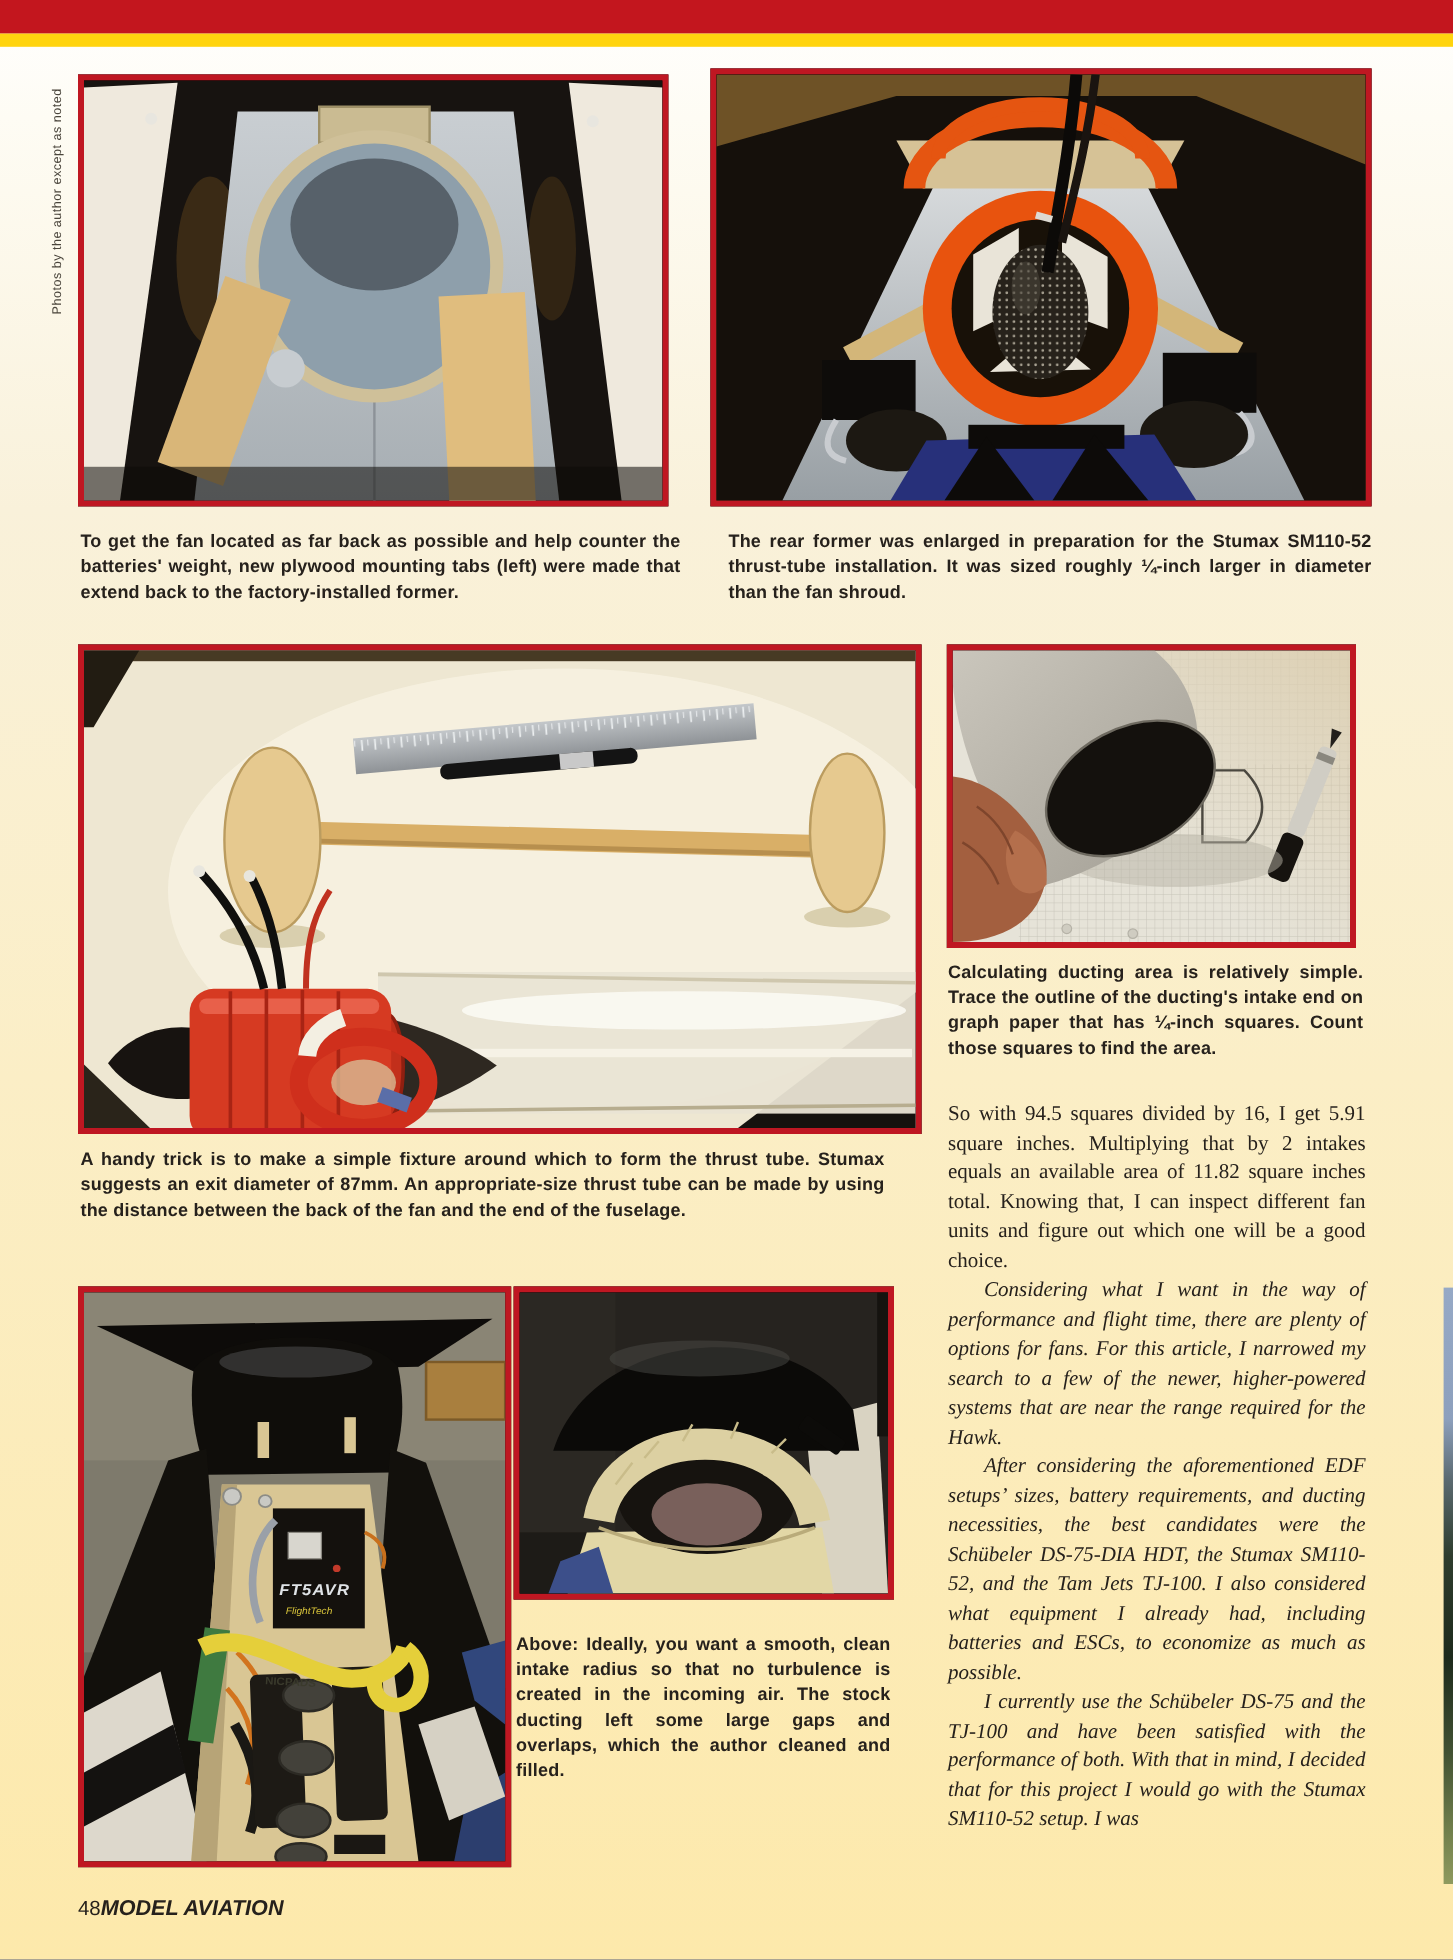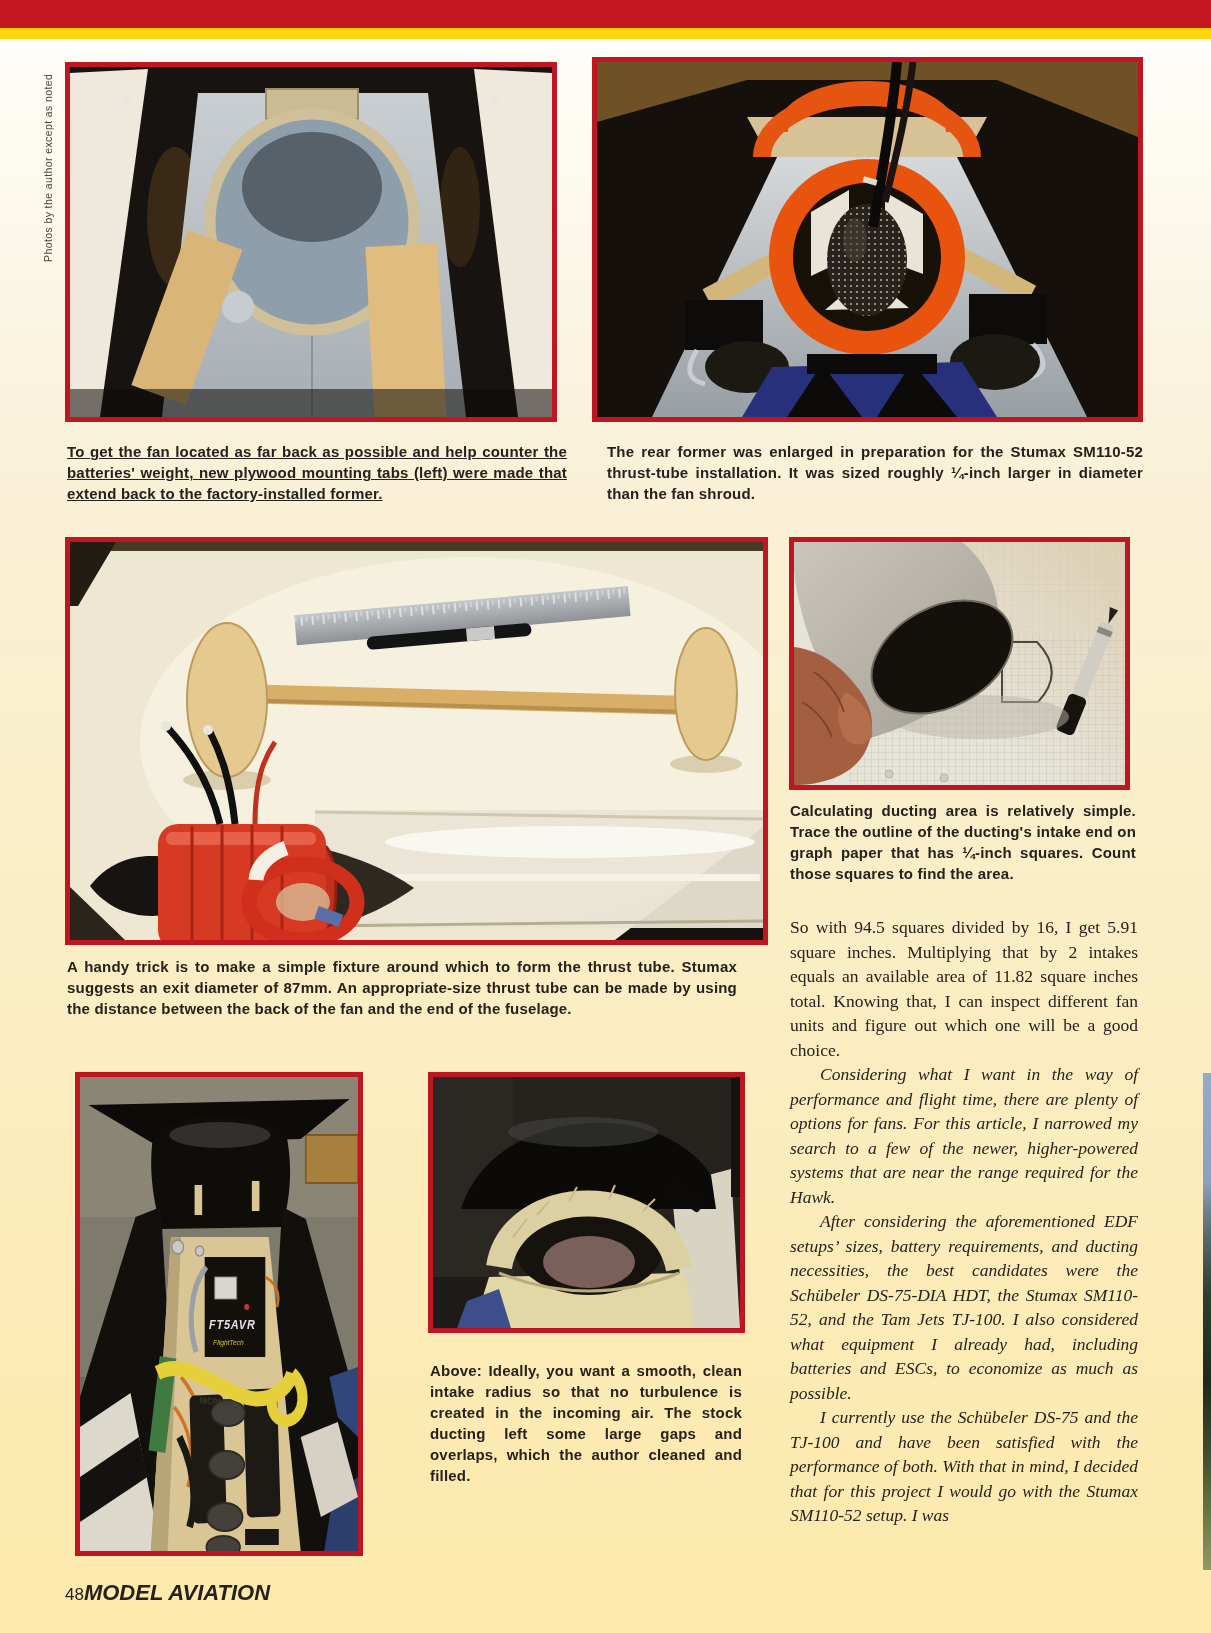--- a/index.html
+++ b/index.html
@@ -11,36 +11,36 @@
   .credit{position:absolute;left:42px;top:56px;height:206px;writing-mode:vertical-rl;
           transform:rotate(180deg);font-size:10.5px;color:#4a453c;letter-spacing:.4px;white-space:nowrap;}
   .photo{position:absolute;border:5px solid #bf1722;box-sizing:border-box;background:#000;}
   .photo svg{display:block;width:100%;height:100%;}
   .cap{position:absolute;font-weight:bold;font-size:15px;line-height:21px;color:#26211c;
        text-align:justify;letter-spacing:.2px;}
   .photo1{left:65px;top:62px;width:492px;height:360px;}
   .photo2{left:592px;top:57px;width:551px;height:365px;}
   .photo3{left:65px;top:537px;width:703px;height:408px;}
   .photo4{left:789px;top:537px;width:341px;height:253px;}
-  .photo5{left:75px;top:1072px;width:288px;height:484px;}
+  .photo5{left:65px;top:1072px;width:361px;height:484px;}
   .photo6{left:428px;top:1072px;width:317px;height:261px;}
-  .cap1{left:67px;top:441px;width:500px;text-decoration:underline;}
+  .cap1{left:67px;top:441px;width:500px;}
   .cap2{left:607px;top:441px;width:536px;}
   .cap3{left:67px;top:956px;width:670px;}
   .cap4{left:790px;top:800px;width:346px;}
   .capAbove{left:430px;top:1360px;width:312px;}
   .capLeft{left:430px;top:1469px;width:312px;}
   .body-col{position:absolute;left:790px;top:915px;width:348px;
             font-family:"Liberation Serif",serif;font-size:17.5px;line-height:24.5px;
             text-align:justify;color:#26211c;}
   .body-col p{margin:0;}
   .body-col p + p{text-indent:30px;font-style:italic;}
   .footer{position:absolute;left:65px;top:1580px;display:flex;align-items:baseline;}
   .footer .num{font-size:17px;font-weight:normal;}
-  .footer .mag{font-style:italic;font-weight:bold;font-size:22px;text-transform:uppercase;letter-spacing:0;}
+  .footer .mag{font-style:italic;font-weight:bold;font-size:18px;text-transform:uppercase;letter-spacing:0;}
   .edge-strip{position:absolute;right:0;top:1073px;width:8px;height:497px;
       background:linear-gradient(180deg,#96a9c6 0%,#8da0bd 22%,#5c6b72 32%,#2e3d2e 45%,#1d2a1c 62%,#425233 78%,#6d7c4a 90%,#8f9a5e 100%);}
 </style>
 </head>
 <body>
 
 <div class="page">
 
   <div class="bar-red"></div>
   <div class="bar-yellow"></div>

